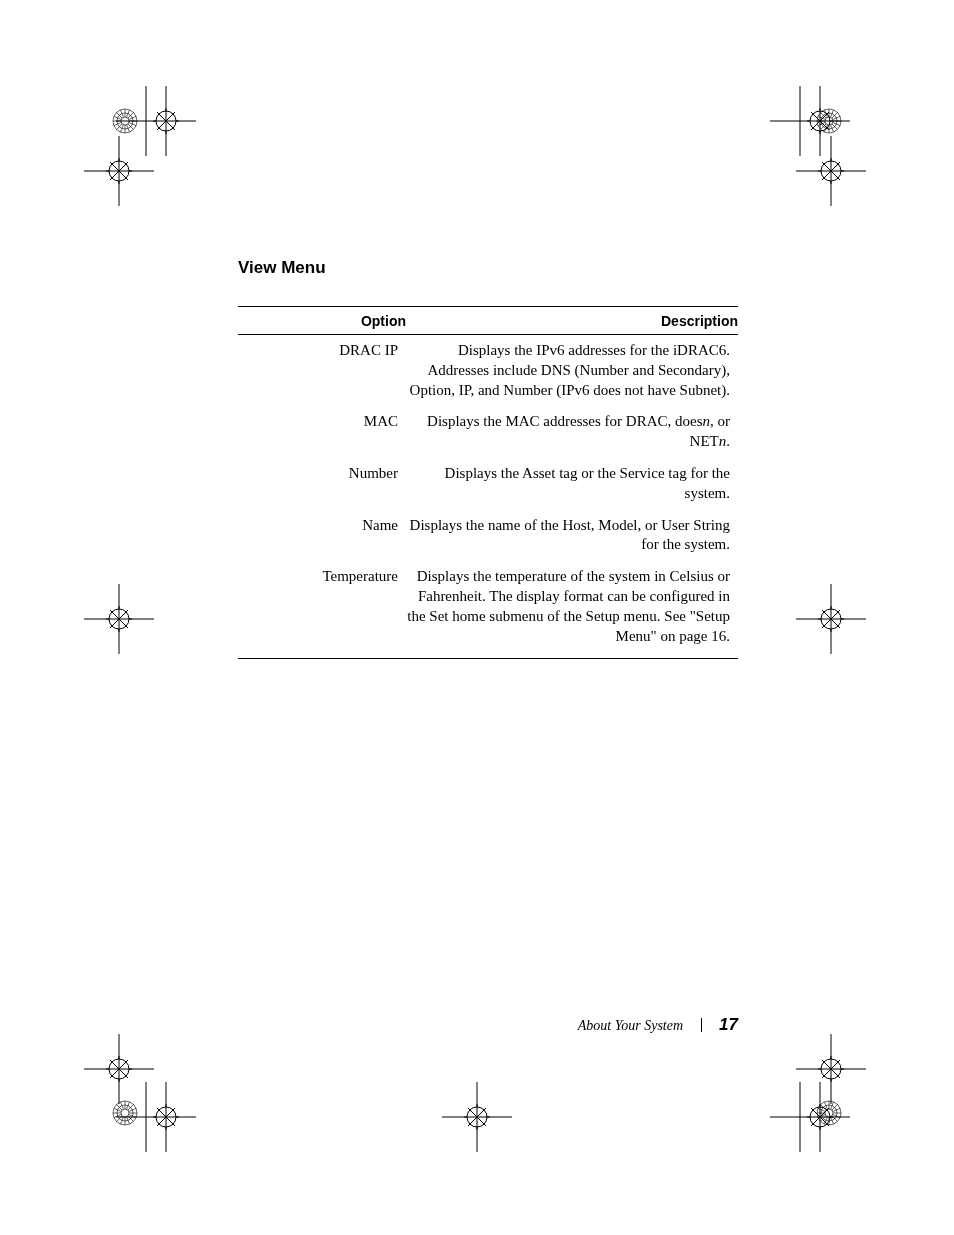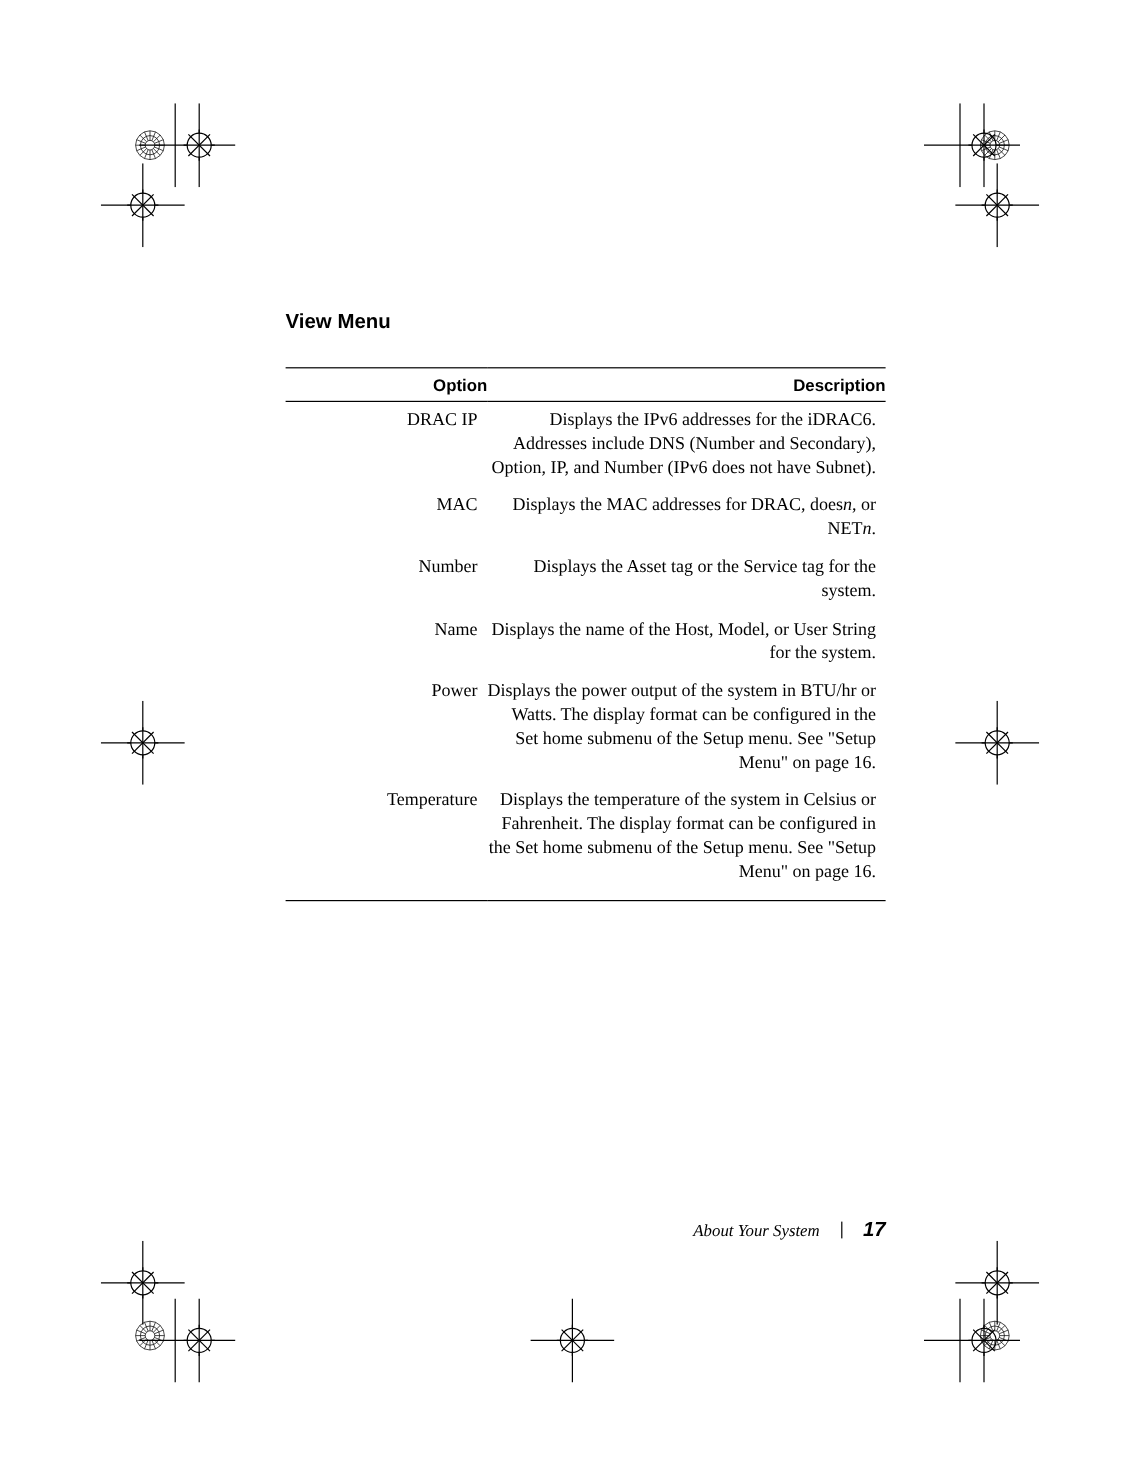--- a/index.html
+++ b/index.html
@@ -146,24 +146,20 @@
           </tr>
           <tr>
             <td>Number</td>
             <td class="desc">Displays the <b>Asset tag</b> or the <b>Service tag</b> for the system.</td>
           </tr>
           <tr>
             <td>Name</td>
             <td class="desc">Displays the name of the <b>Host</b>, <b>Model</b>, or <b>User String</b> for the system.</td>
           </tr>
           <tr>
-            <td>Power</td>
-            <td class="desc">Displays the power output of the system in BTU/hr or Watts. The display format can be configured in the <b>Set home</b> submenu of the <b>Setup</b> menu. See "Setup Menu" on page 16.</td>
-          </tr>
-          <tr>
             <td>Temperature</td>
             <td class="desc">Displays the temperature of the system in Celsius or Fahrenheit. The display format can be configured in the <b>Set home</b> submenu of the <b>Setup</b> menu. See "Setup Menu" on page 16.</td>
           </tr>
         </tbody>
     </table>
   </div>
 
   <div class="footer">
     <span class="label">About Your System</span>
     <span class="sep"></span>

